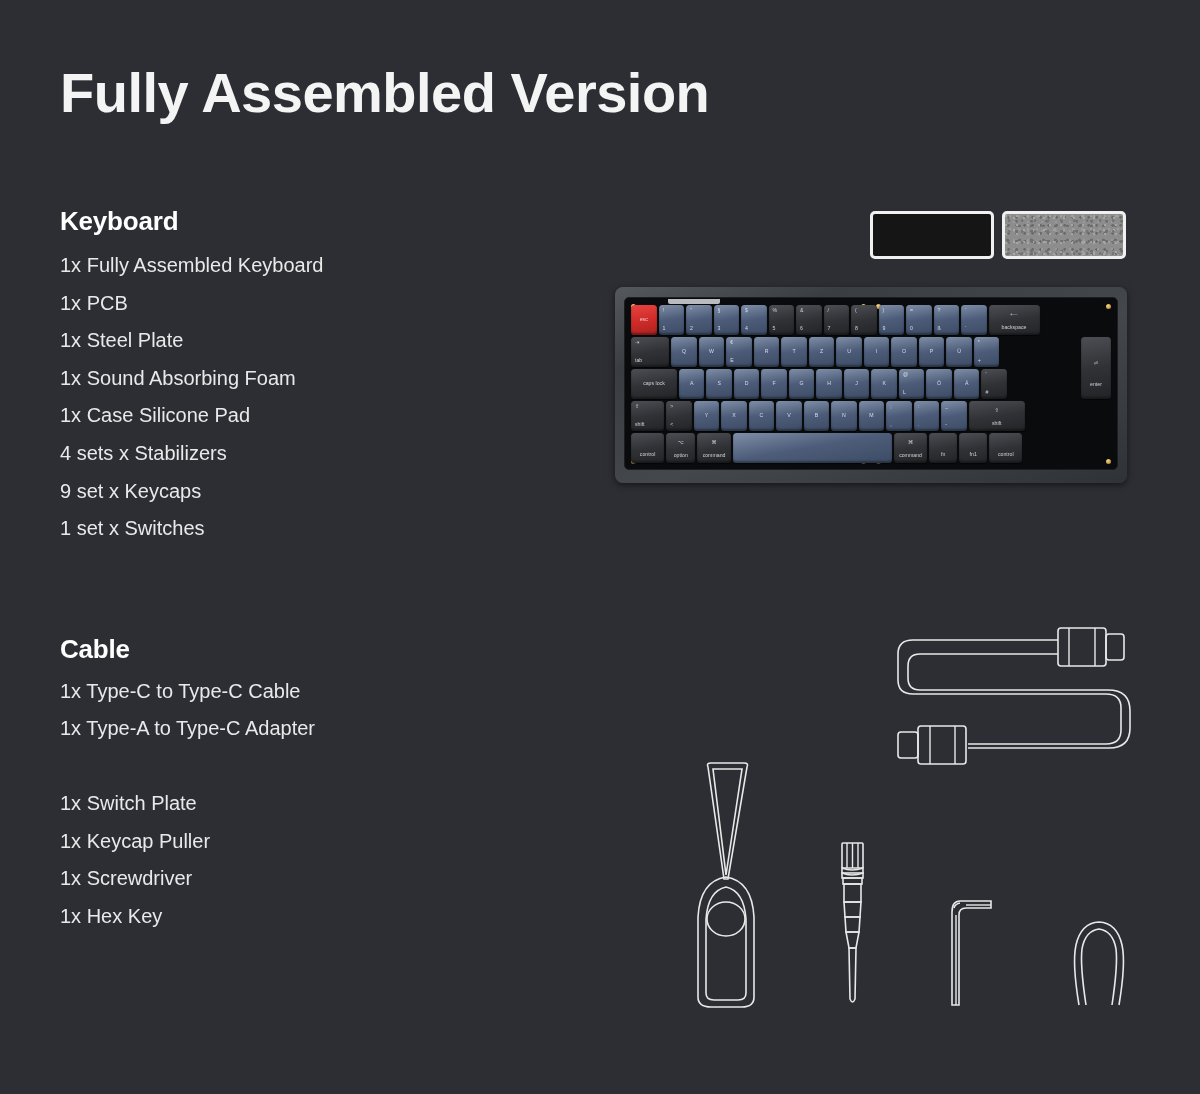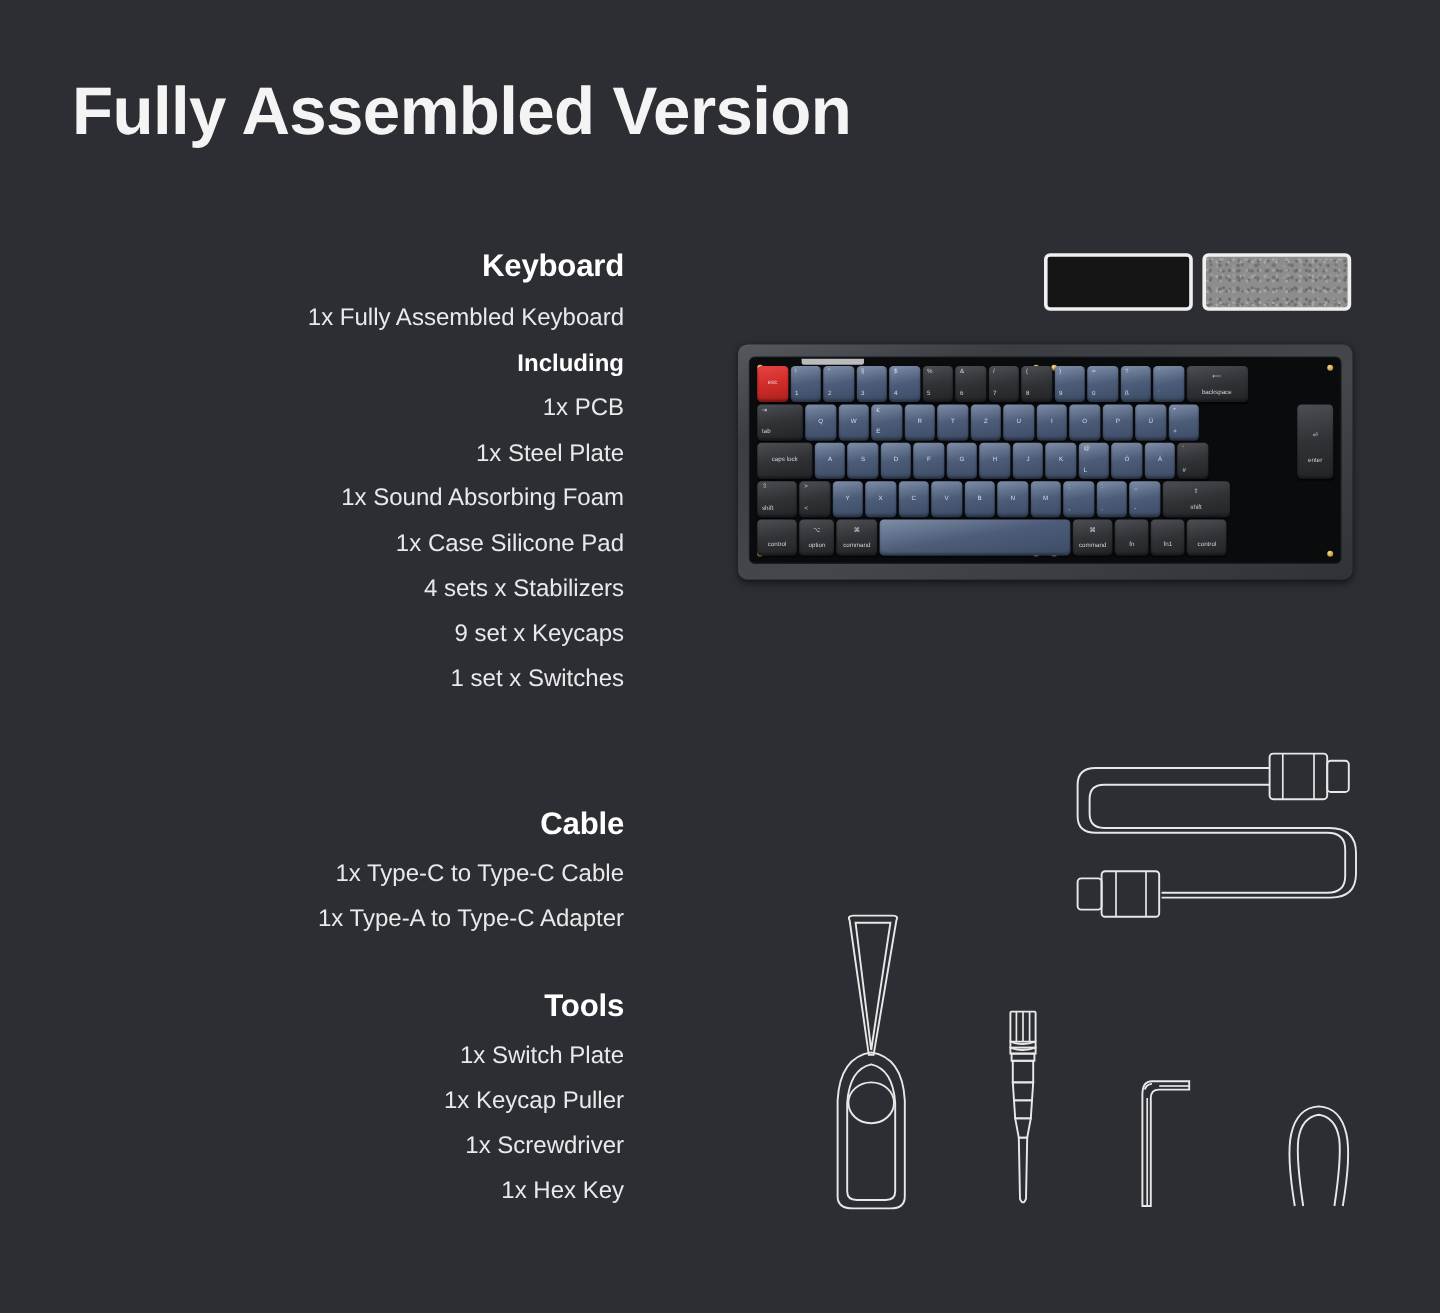--- a/index.html
+++ b/index.html
@@ -23,21 +23,21 @@
   .col-left { position: absolute; left: 60px; top: 206px; width: 460px; }
   .sec-head {
     font-size: 26px; font-weight: 700; color: #ffffff;
     margin-bottom: 10px; letter-spacing: -0.2px;
   }
   .sec-line {
     font-size: 20px; font-weight: 400; color: #e9e9ea;
     line-height: 37.6px; white-space: nowrap;
   }
   .sec-line.bold { font-weight: 700; color: #ffffff; }
-  .sec { margin-bottom: 0; text-align: right; }
+  .sec { margin-bottom: 0; }
   .sec.cable { margin-top: 86px; }
   .sec.tools { margin-top: 37px; }
   .sec.cable .sec-head, .sec.tools .sec-head { margin-bottom: 8px; margin-top: 14px; }
 
   
   .swatches { position: absolute; left: 870px; top: 211px; display: flex; gap: 8px; }
   .swatch {
     width: 124px; height: 48px; border: 3px solid #f0f0f0; border-radius: 5px;
   }
   .swatch.black { background: #151515; }
@@ -115,38 +115,36 @@
 <body>
 
 <div class="page">
 
   <h1 class="title">Fully Assembled Version</h1>
 
   <div class="col-left">
     <div class="sec">
       <div class="sec-head">Keyboard</div>
       <div class="sec-line">1x Fully Assembled Keyboard</div>
-      <div class="sec-line bold">Including</div>
       <div class="sec-line">1x PCB</div>
       <div class="sec-line">1x Steel Plate</div>
       <div class="sec-line">1x Sound Absorbing Foam</div>
       <div class="sec-line">1x Case Silicone Pad</div>
       <div class="sec-line">4 sets x Stabilizers</div>
       <div class="sec-line">9 set x Keycaps</div>
       <div class="sec-line">1 set x Switches</div>
     </div>
 
     <div class="sec cable">
       <div class="sec-head">Cable</div>
       <div class="sec-line">1x Type-C to Type-C Cable</div>
       <div class="sec-line">1x Type-A to Type-C Adapter</div>
     </div>
 
     <div class="sec tools">
-      <div class="sec-head">Tools</div>
       <div class="sec-line">1x Switch Plate</div>
       <div class="sec-line">1x Keycap Puller</div>
       <div class="sec-line">1x Screwdriver</div>
       <div class="sec-line">1x Hex Key</div>
     </div>
   </div>
 
   <div class="swatches">
     <div class="swatch black"></div>
     <div class="swatch foam"></div>

